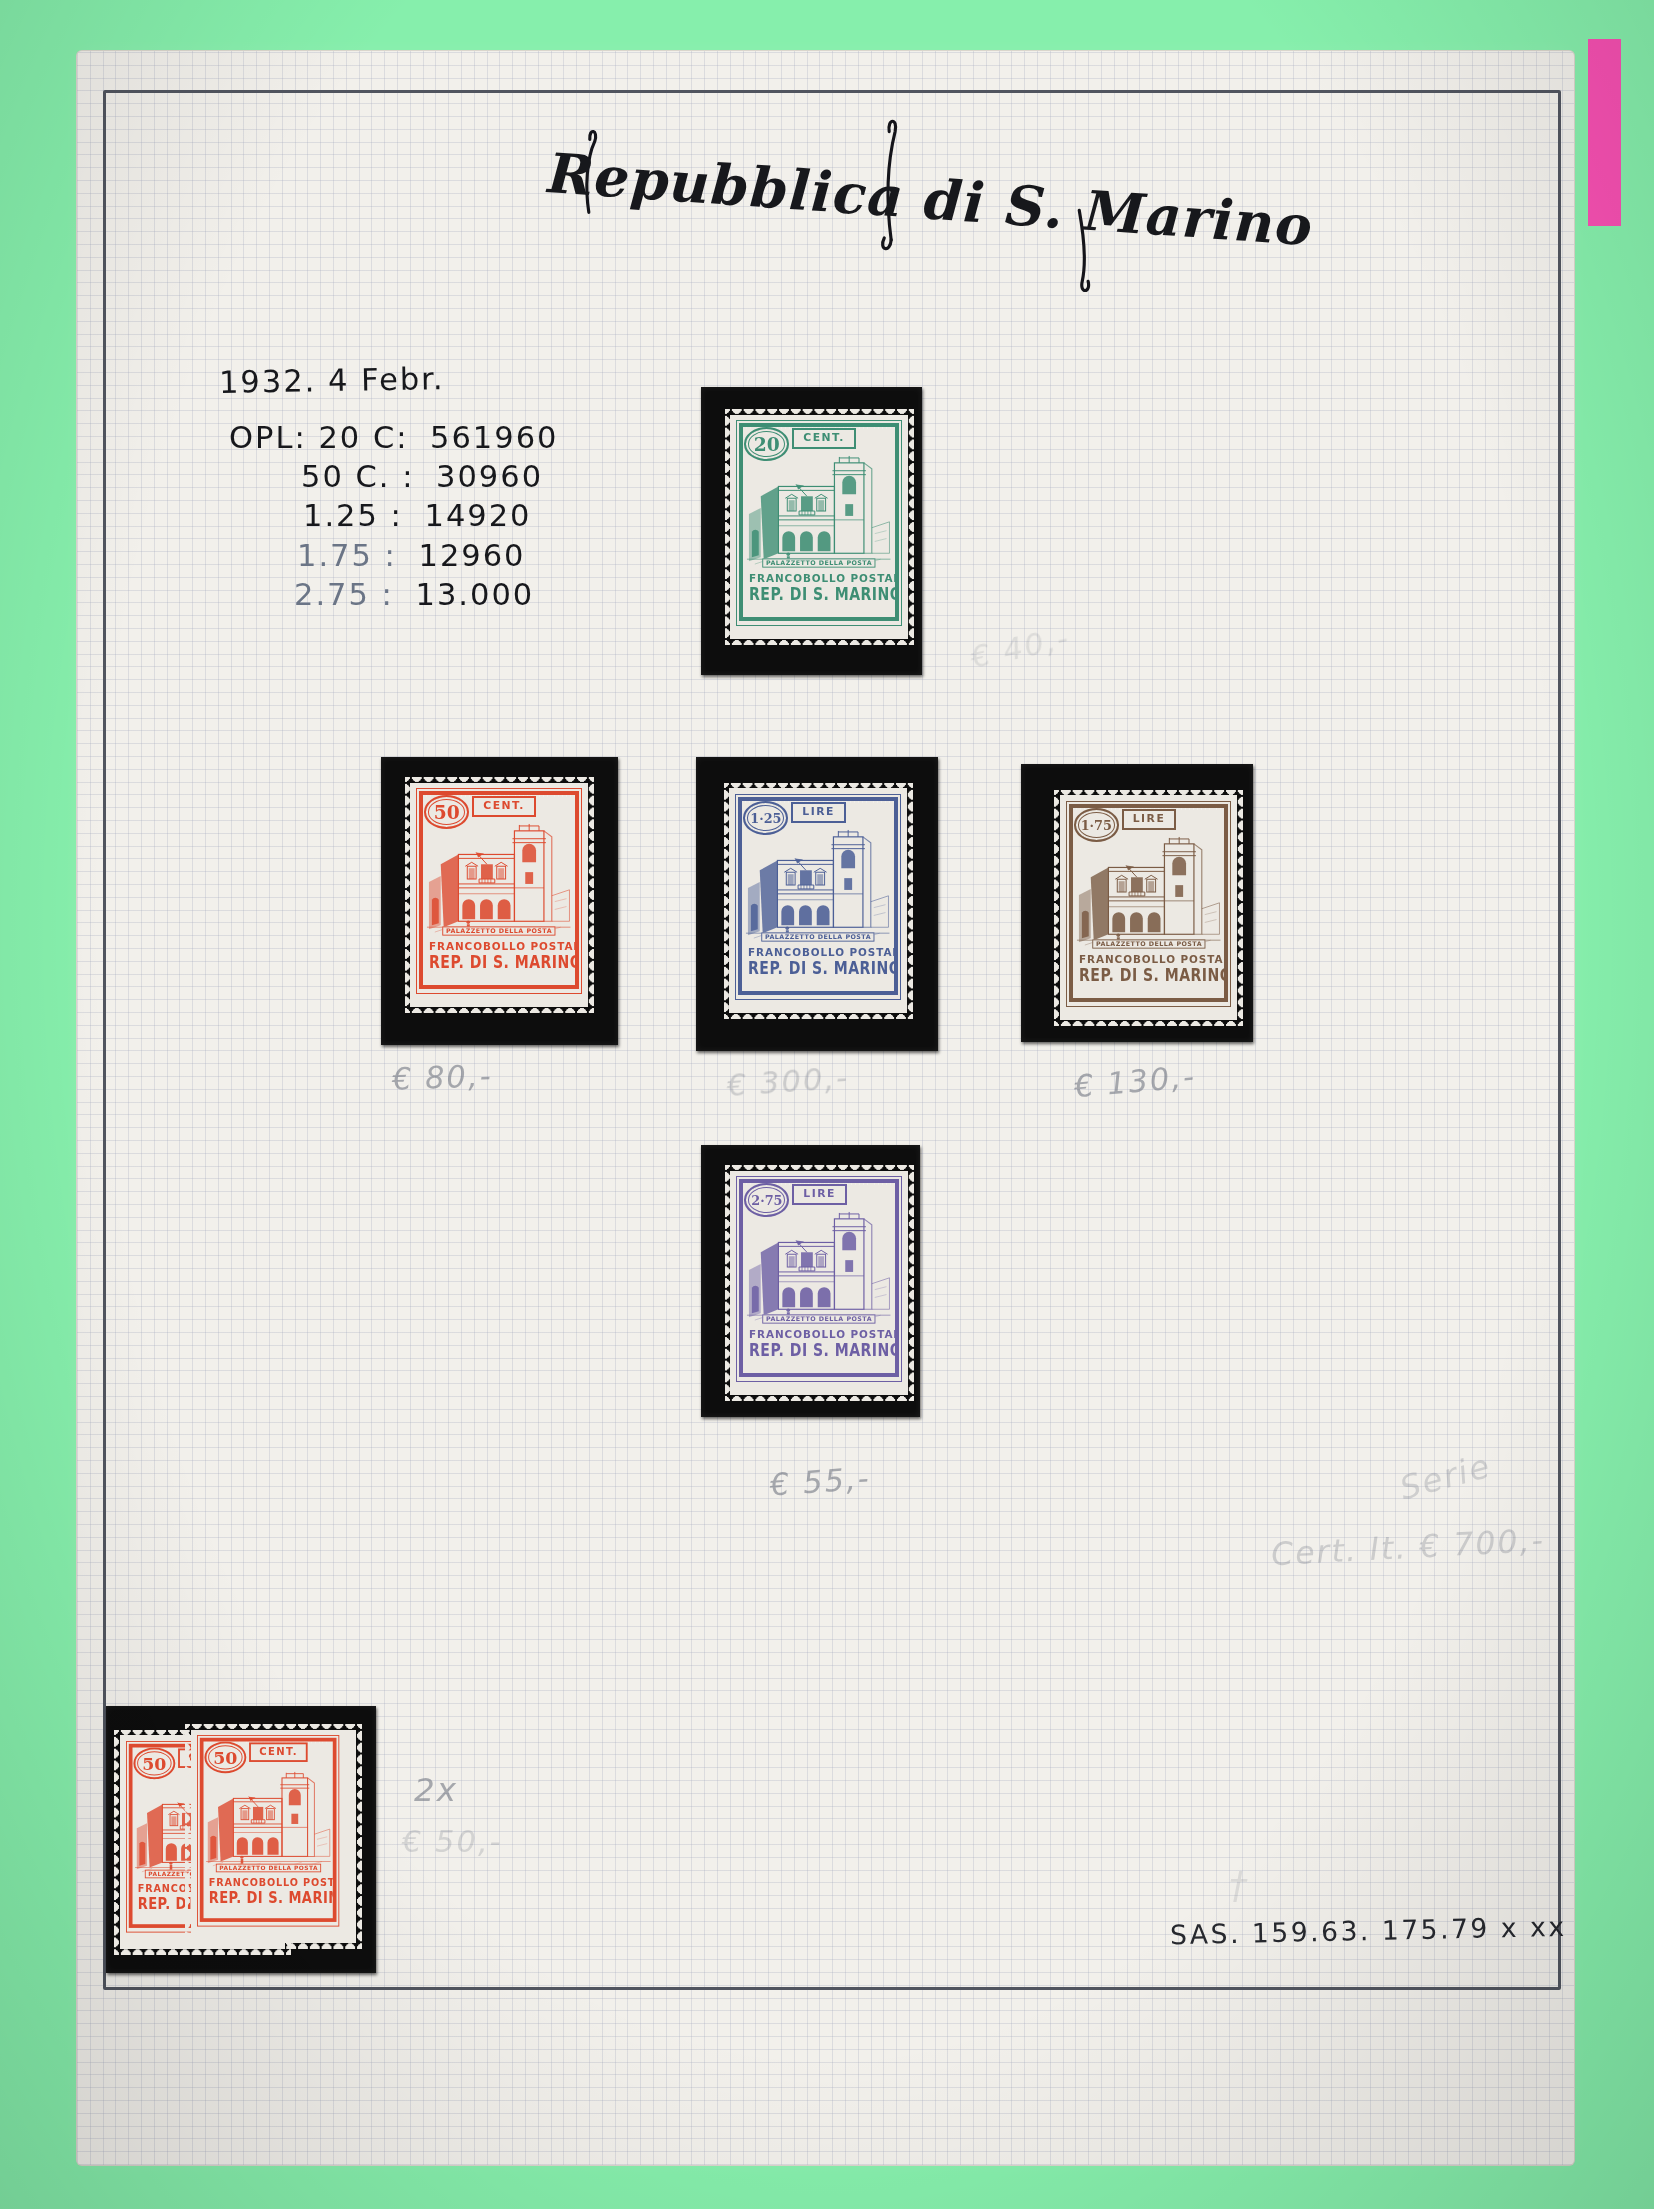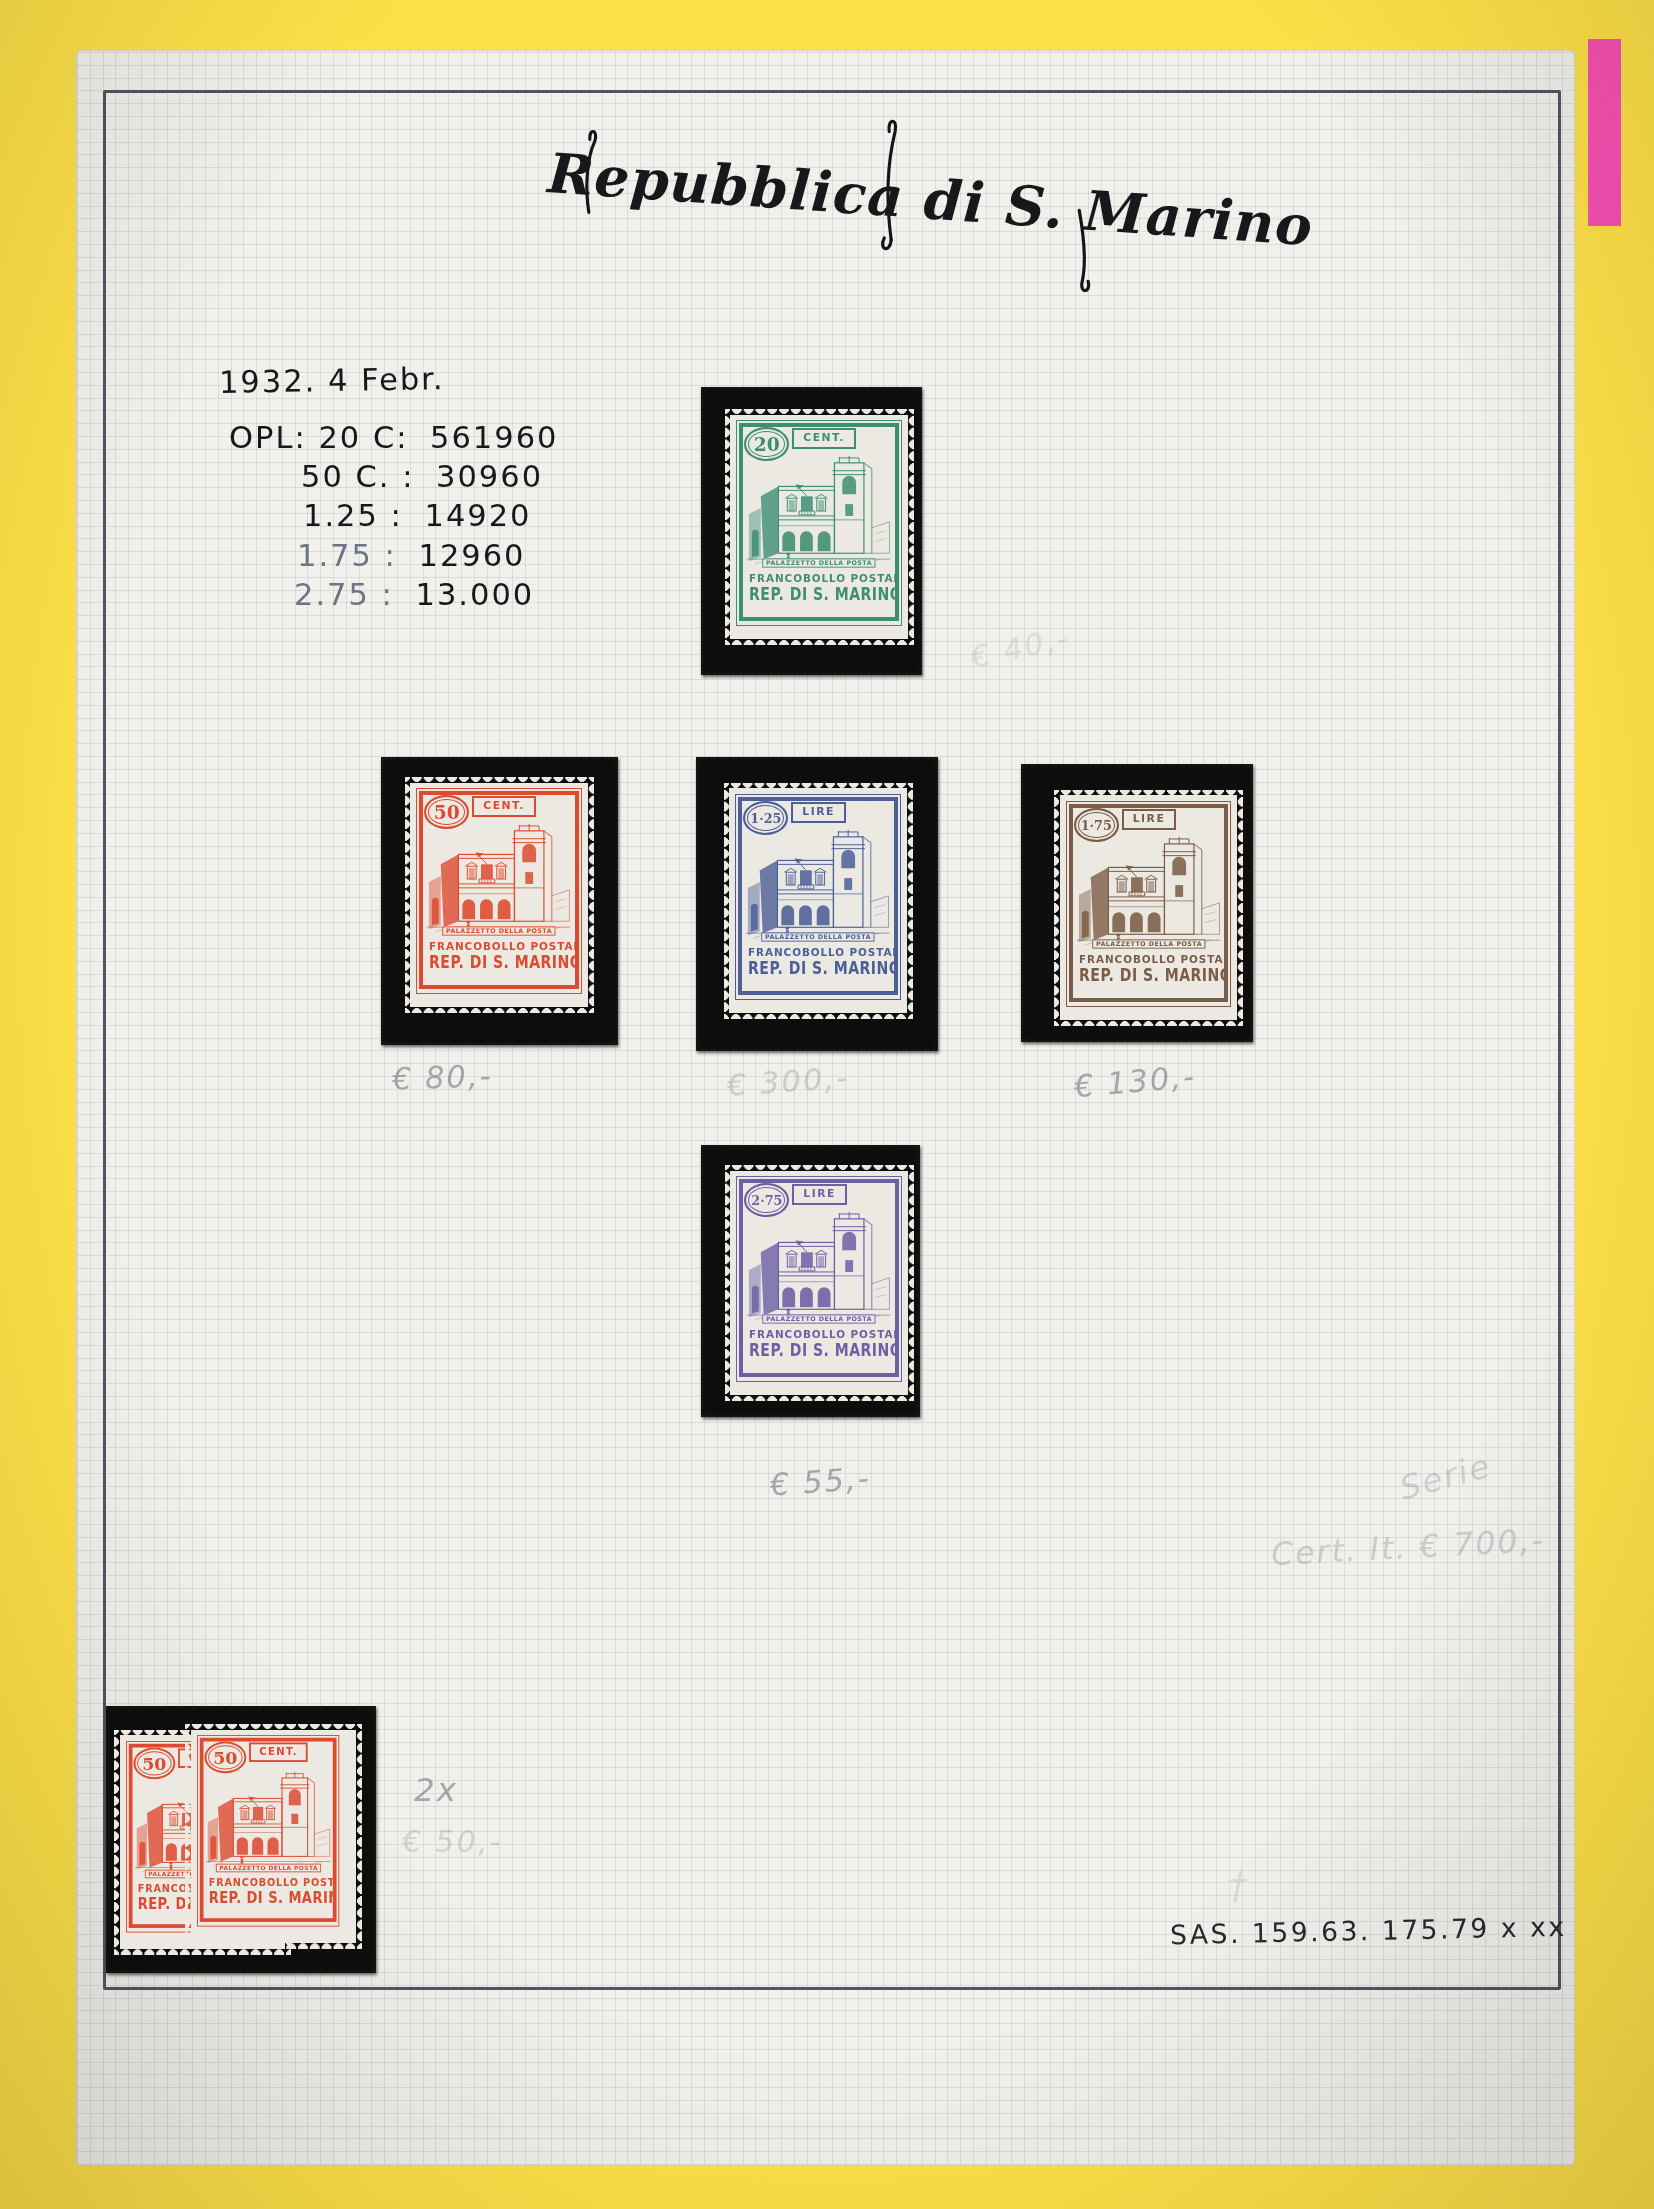--- a/index.html
+++ b/index.html
@@ -1,16 +1,16 @@
 <!DOCTYPE html>
 <html><head>
 <meta charset="utf-8">
 <style>
   html,body{margin:0;padding:0;background:#000;}
-  .stage{position:relative;width:1655px;height:2210px;background:#fde047;overflow:hidden;
+  .stage{position:relative;width:1655px;height:2210px;background:#86efac;overflow:hidden;
          font-family:"DejaVu Sans",sans-serif;}
   
   .page{position:absolute;left:77px;top:51px;width:1497px;height:2114px;
         background-color:#f2f0eb;border-radius:4.9px;
         background-image:
           repeating-linear-gradient(0deg, rgba(160,166,188,.28) 0 1px, transparent 1px 12.8px),
           repeating-linear-gradient(90deg, rgba(160,166,188,.28) 0 1px, transparent 1px 12.8px);
         box-shadow:0 0 0 1px #dad6cc, 0 0 21.7px rgba(255,255,255,.06);}
   .page-frame{position:absolute;left:25.6px;top:39px;right:12.8px;bottom:175px;
         border:3px solid #51555f;border-radius:2px;}

